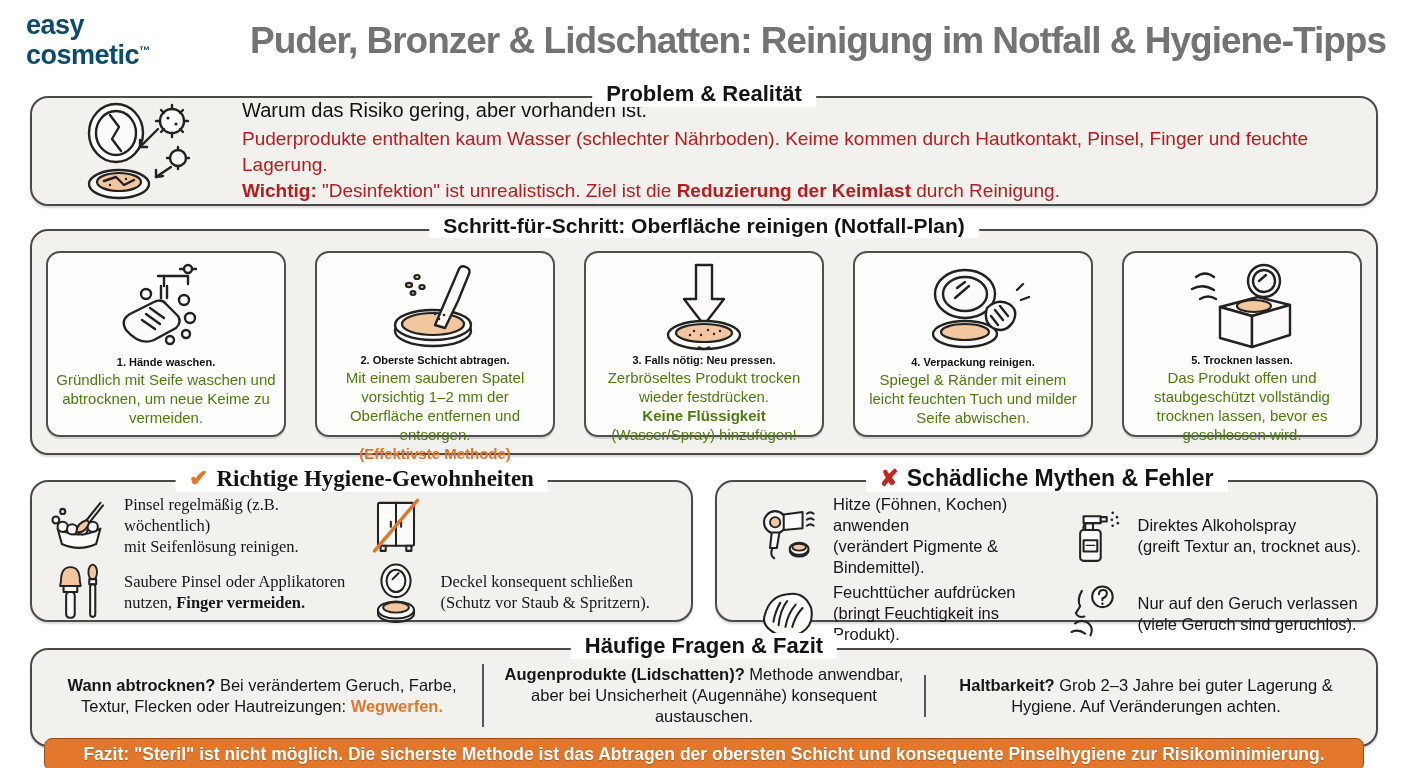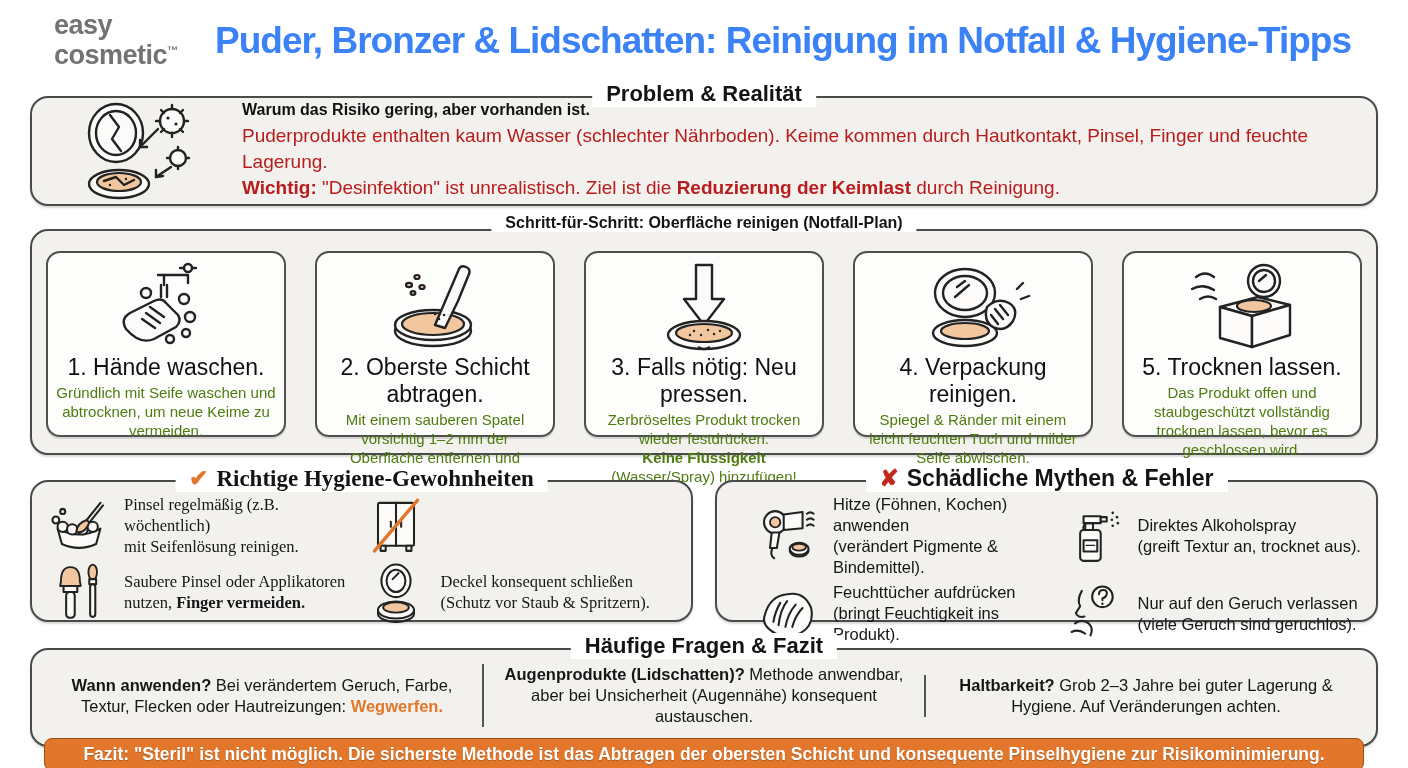--- a/index.html
+++ b/index.html
@@ -1,42 +1,42 @@
 <!DOCTYPE html>
 <html style="--accent: #E2772B;"><head>
 <meta charset="utf-8">
 <style>
   * { margin:0; padding:0; box-sizing:border-box; }
   html,body { width:1408px; height:768px; background:#ffffff; font-family:"Liberation Sans", sans-serif; color:#111; overflow:hidden; }
   body { position:relative; }
 
   
-  .logo { position:absolute; left:26px; top:13px; font-weight:800; font-size:27px; line-height:25px; letter-spacing:-0.5px; color:#737373;margin-left:28px; }
+  .logo { position:absolute; left:26px; top:13px; font-weight:800; font-size:27px; line-height:25px; letter-spacing:-0.5px; color:#0c4a6e; }
   .logo .tm { font-size:11px; vertical-align:super; font-weight:700; }
-  .main-title { position:absolute; left:180px; right:22px; top:20px; text-align:center; font-size:37px; font-weight:800; letter-spacing:-1px; color:#3b82f6; white-space:nowrap; }
+  .main-title { position:absolute; left:180px; right:22px; top:20px; text-align:right; font-size:37px; font-weight:800; letter-spacing:-1px; color:#737373; white-space:nowrap; }
 
   
   .box { position:absolute; background:#F2F1EE; border:2px solid #4A4A4A; border-radius:18px; box-shadow:0 2px 2px rgba(0,0,0,0.15); }
   .legend { position:absolute; top:-17px; left:50%; transform:translateX(-50%); background:#ffffff; padding:0 14px; font-weight:800; white-space:nowrap; color:#141414; }
 
   
   #problem-box { left:30px; top:96px; width:1348px; height:110px; }
   #problem-box .legend { font-size:22px; }
   .problem-inner { display:flex; align-items:center; height:100%; padding:6px 20px 6px 42px; gap:38px; }
-  .problem-text .p-head { font-weight:700; font-size:16px; margin-bottom:4px; }
+  .problem-text .p-head { font-weight:400; font-size:20px; margin-bottom:4px; }
   .problem-text .p-line { font-size:19px; line-height:26px; color:#b91c1c; }
   .problem-text b { font-weight:800; }
 
   
   #steps-box { left:30px; top:229px; width:1348px; height:226px; }
-  #steps-box .legend { font-size:16px; }
+  #steps-box .legend { font-size:21px; }
   .steps-row { display:flex; align-items:stretch; height:100%; padding:20px 14px 16px 14px; }
   .step-card { background:#FDFDFC; border:2px solid #4F4F4F; border-radius:14px; width:240px; padding:6px 8px; text-align:center; box-shadow:0 2px 0 rgba(0,0,0,0.12); display:flex; flex-direction:column; }
   .step-icon { height:96px; display:flex; align-items:center; justify-content:center; }
-  .step-title { font-weight:400; font-size:23px; margin:1px 0 2px 0; }
+  .step-title { font-weight:700; font-size:11px; margin:1px 0 2px 0; }
   .step-text { font-size:15px; line-height:19px; color:#4d7c0f; }
   .step-text b { display:block; font-weight:800; }
   .step-highlight { font-size:15px; line-height:19px; font-weight:800; color:var(--accent,#E2772B); }
   .flow-arrow { width:0; height:0; border-top:17px solid transparent; border-bottom:17px solid transparent; border-left:22px solid #CInvalid; border-left-color:#CBCBC9; align-self:center; margin:0 4px; flex:1 0 auto; max-width:22px; }
 
   
   #habits-box { left:30px; top:480px; width:663px; height:142px;font-family:Liberation Serif, serif; }
   #myths-box  { left:715px; top:480px; width:663px; height:142px;padding-left:24px; }
   #habits-box .legend, #myths-box .legend { font-size:23px; }
   .sym-check { color:var(--accent,#E2772B); margin-right:8px; }
@@ -363,18 +363,18 @@
       </span>
       <div class="tip-text"><span>Nur auf den Geruch verlassen</span><br><span>(viele Geruch sind geruchlos).</span></div>
     </div>
 
   </div>
 </div>
 
 <div class="box" id="faq-box">
   <div class="legend">Häufige Fragen &amp; Fazit</div>
   <div class="faq-cols">
-    <div class="faq-col"><b>Wann anwenden?</b><span></span><span> Bei verändertem Geruch, Farbe, Textur, Flecken oder Hautreizungen: </span><b class="orange">Wegwerfen.</b></div>
+    <div class="faq-col"><b>Wann abtrocknen?</b><span></span><span> Bei verändertem Geruch, Farbe, Textur, Flecken oder Hautreizungen: </span><b class="orange">Wegwerfen.</b></div>
     <div class="faq-col"><b>Augenprodukte (Lidschatten)?</b><span> Methode anwendbar, aber bei Unsicherheit (Augennähe) konsequent austauschen.</span></div>
     <div class="faq-col"><b>Haltbarkeit?</b><span> Grob 2–3 Jahre bei guter Lagerung &amp; Hygiene. Auf Veränderungen achten.</span></div>
   </div>
   <div class="fazit-bar">Fazit: "Steril" ist nicht möglich. Die sicherste Methode ist das Abtragen der obersten Schicht und konsequente Pinselhygiene zur Risikominimierung.</div>
 </div>
 
 </body></html>

